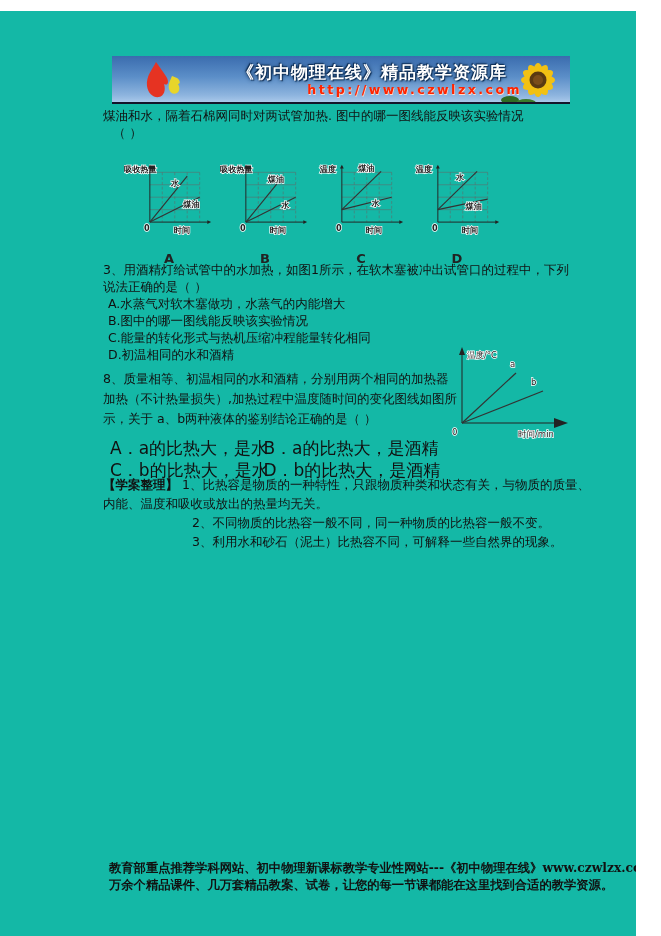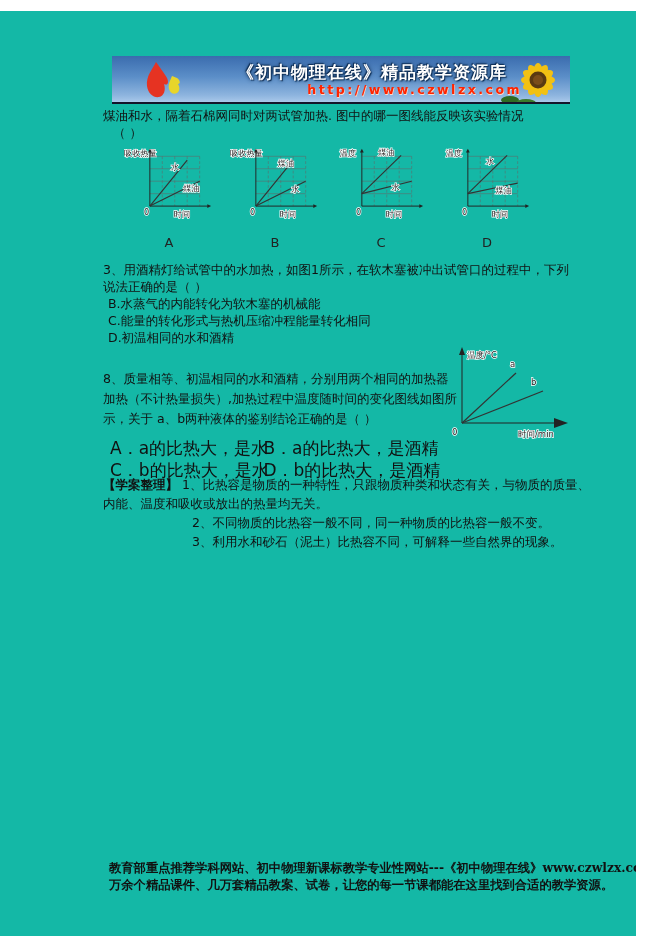--- a/index.html
+++ b/index.html
@@ -15,21 +15,21 @@
           font-size:17px;font-weight:bold;color:#ffffff;letter-spacing:1px;white-space:nowrap;
           text-shadow:1px 1px 1px #0b2b52,-1px -1px 1px #0b2b52,0 0 4px #0b2b52;}
   .banner-url{position:absolute;left:110px;top:26px;width:300px;text-align:right;
           font-size:12.5px;font-weight:bold;color:#ff2400;letter-spacing:2.5px;white-space:nowrap;
           text-shadow:0.5px 0.5px 0 #ffd9c9;}
   .logo{position:absolute;left:16px;top:2px;}
   .sunflower{position:absolute;right:2px;bottom:-4px;}
 
   
   .intro{position:absolute;left:103px;top:96px;width:468px;}
-  .graphs-row{position:absolute;left:124px;top:136px;display:flex;gap:16px;}
+  .graphs-row{position:absolute;left:124px;top:152px;display:flex;gap:6px;font-weight:bold;}
   .graph-cell{width:90px;display:flex;flex-direction:column;align-items:center;}
   .graph-letter{margin-top:10px;font-size:13px;color:#222;}
   .q3{position:absolute;left:103px;top:250px;width:468px;}
   .q3 .opt{padding-left:5px;}
   .q4{position:absolute;left:103px;top:358px;width:355px;}
   .q4 .txt{line-height:20px;}
   .q4-graph{position:absolute;left:448px;top:334px;}
   .q4-opts{position:absolute;left:110px;top:426px;width:420px;}
   .q4-opts .row{line-height:22px;white-space:nowrap;font-size:17px;color:#111;}
   .q4-opts .c1{display:inline-block;width:148px;}
@@ -200,21 +200,22 @@
         <text class="glabel" x="21" y="70">0</text>
         <text class="glabel" x="52" y="72" font-size="9.5">时间</text>
       </svg>
       <div class="graph-letter">D</div>
     </div>
   </div>
 
   <div class="q3">
     <div class="txt">3、用酒精灯给试管中的水加热，如图1所示，在软木塞被冲出试管口的过程中，下列</div>
     <div class="txt">说法正确的是（        ）</div>
-    <div class="txt opt">B.水蒸气的内能转化为软木塞的机械能</div>
+    <div class="txt opt">A.水蒸气对软木塞做功，水蒸气的内能增大</div>
+    <div class="txt opt">B.图中的哪一图线能反映该实验情况</div>
     <div class="txt opt">C.能量的转化形式与热机压缩冲程能量转化相同</div>
     <div class="txt opt">D.初温相同的水和酒精</div>
   </div>
 
   <div class="q4">
     <div class="txt">8、质量相等、初温相同的水和酒精，分别用两个相同的加热器</div>
     <div class="txt">加热（不计热量损失）,加热过程中温度随时间的变化图线如图所</div>
     <div class="txt">示，关于 a、b两种液体的鉴别结论正确的是（          ）</div>
   </div>
 

